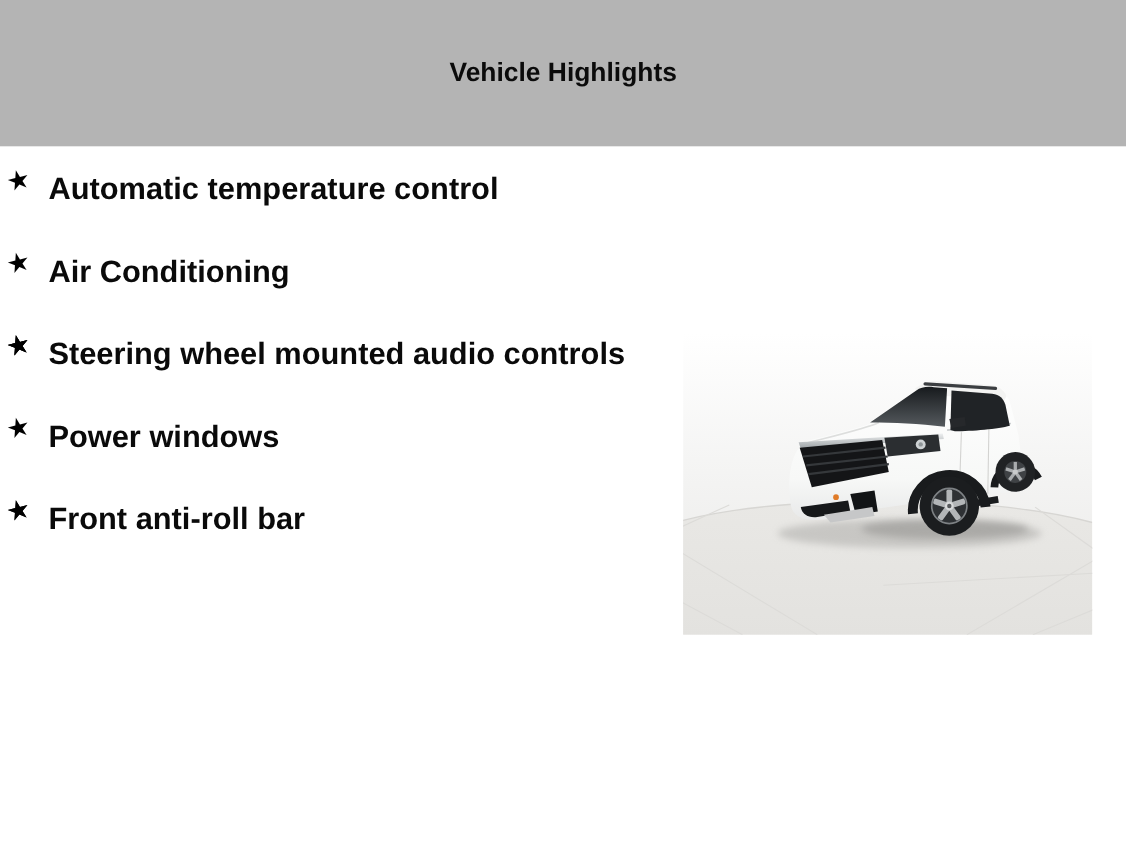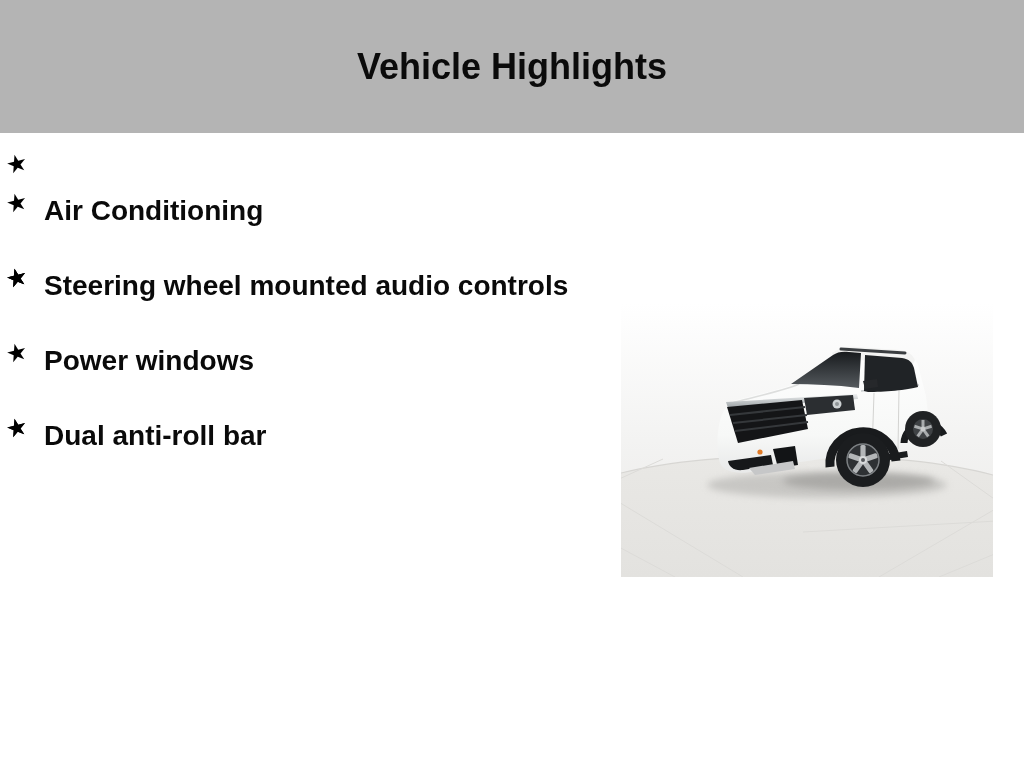--- a/index.html
+++ b/index.html
@@ -13,21 +13,21 @@
 
   
   .header {
     position: absolute; left: 0; top: 0;
     width: 1024px; height: 133px;
     background: #b4b4b4;
     display: flex; align-items: center; justify-content: center;
   }
   .header h1 {
     margin: 0;
-    font-size: 36px; font-weight: 700; color: #0b0b0b;
+    font-size: 24px; font-weight: 700; color: #0b0b0b;
     letter-spacing: 0px;
   }
 
   
   ul.highlights {
     position: absolute; left: 0; top: 154px;
     width: 578px;
     margin: 0; padding: 0; list-style: none;
   }
   ul.highlights li {
@@ -60,20 +60,21 @@
 
 <div class="page">
 
   <div class="header">
     <h1>Vehicle Highlights</h1>
   </div>
 
   <ul class="highlights">
     <li>
       <span class="star">★</span>
+      <span>Automatic temperature control</span>
     </li>
     <li>
       <span class="star">★</span>
       <span>Air Conditioning</span>
     </li>
     <li>
       <span class="star">★</span>
     </li>
     <li>
       <span class="star">★</span>
@@ -84,21 +85,21 @@
     </li>
     <li>
       <span class="star">★</span>
       <span>Power windows</span>
     </li>
     <li>
       <span class="star">★</span>
     </li>
     <li>
       <span class="star">★</span>
-      <span>Dual anti-roll bar</span>
+      <span>Front anti-roll bar</span>
     </li>
   </ul>
 
   <figure class="photo" title="White compact SUV, front three-quarter view, parked on a light gray tiled showroom floor">
     <svg viewBox="0 0 372 274" xmlns="http://www.w3.org/2000/svg" role="img">
       <defs>
         <linearGradient id="wall" x1="0" y1="0" x2="0" y2="1">
           <stop offset="0" stop-color="#ffffff"></stop>
           <stop offset="0.5" stop-color="#f3f3f2"></stop>
           <stop offset="1" stop-color="#e9e8e6"></stop>

